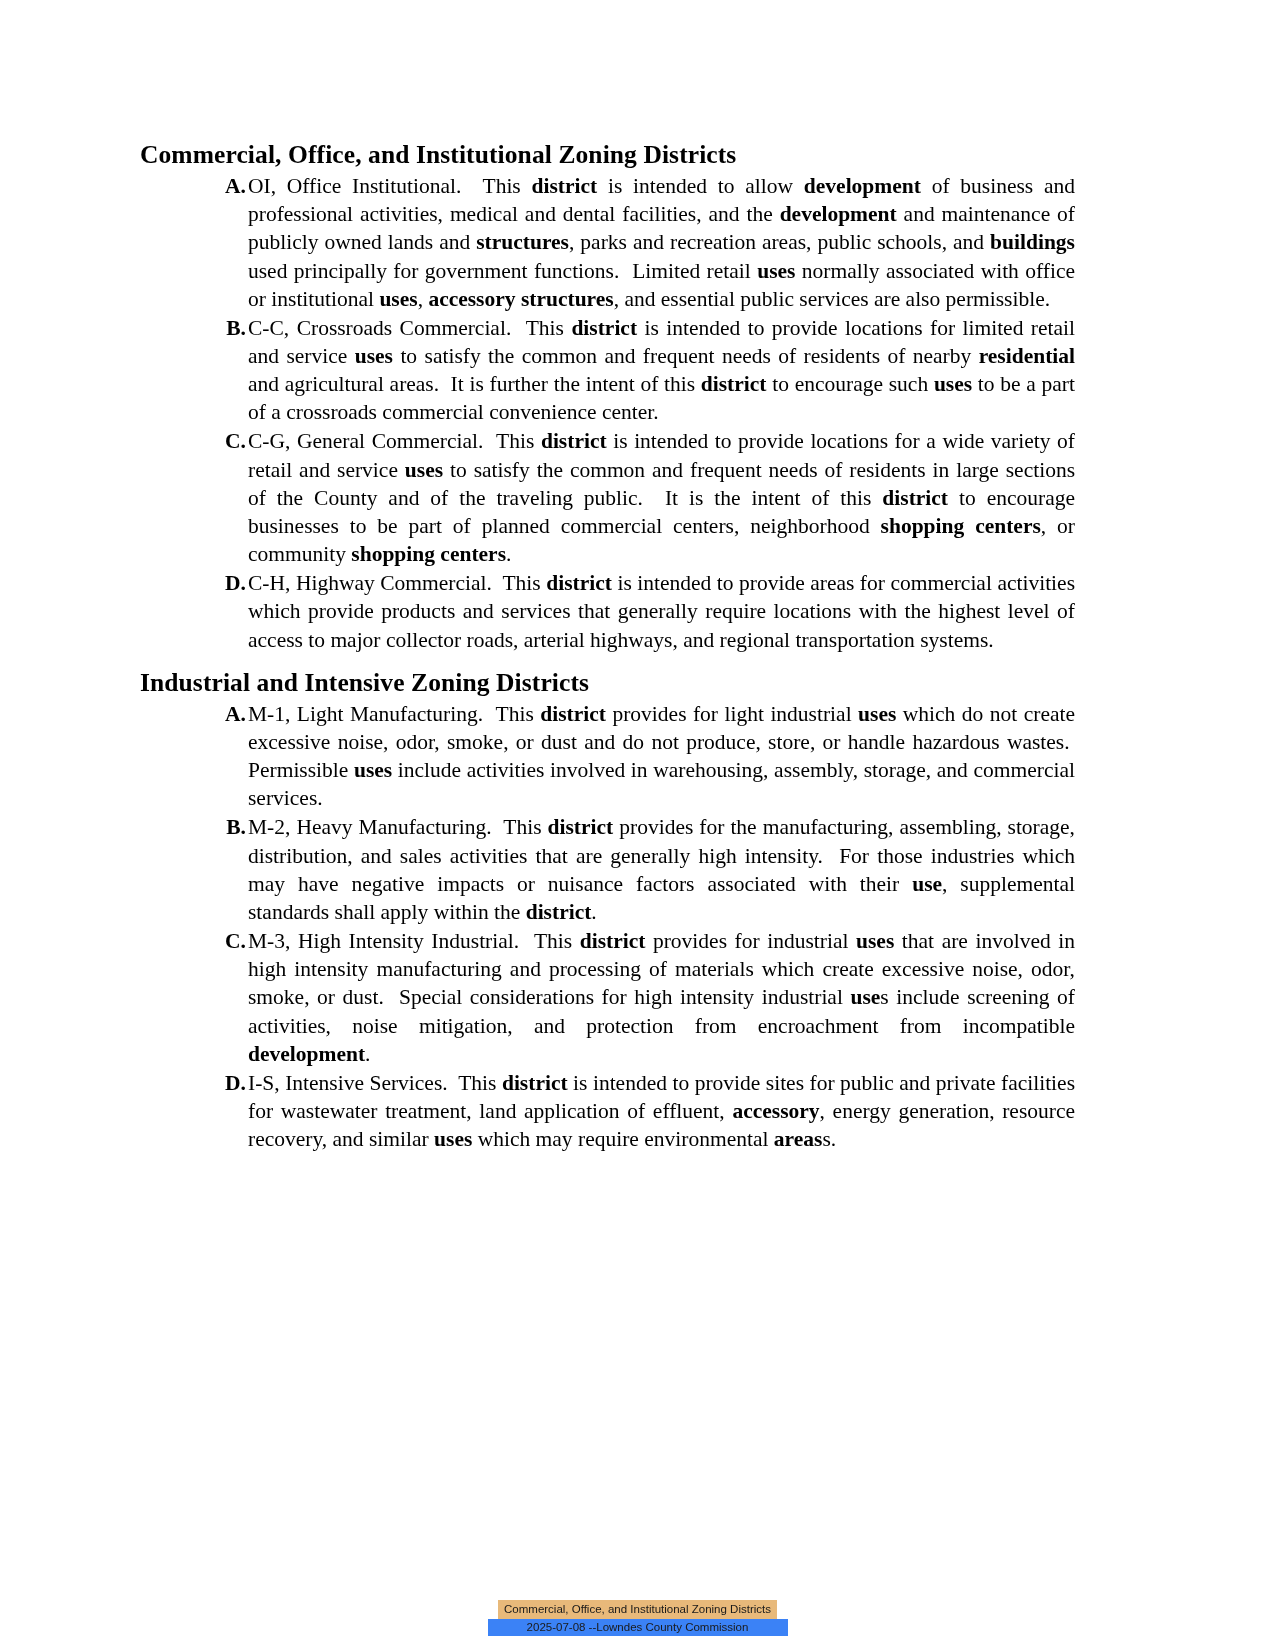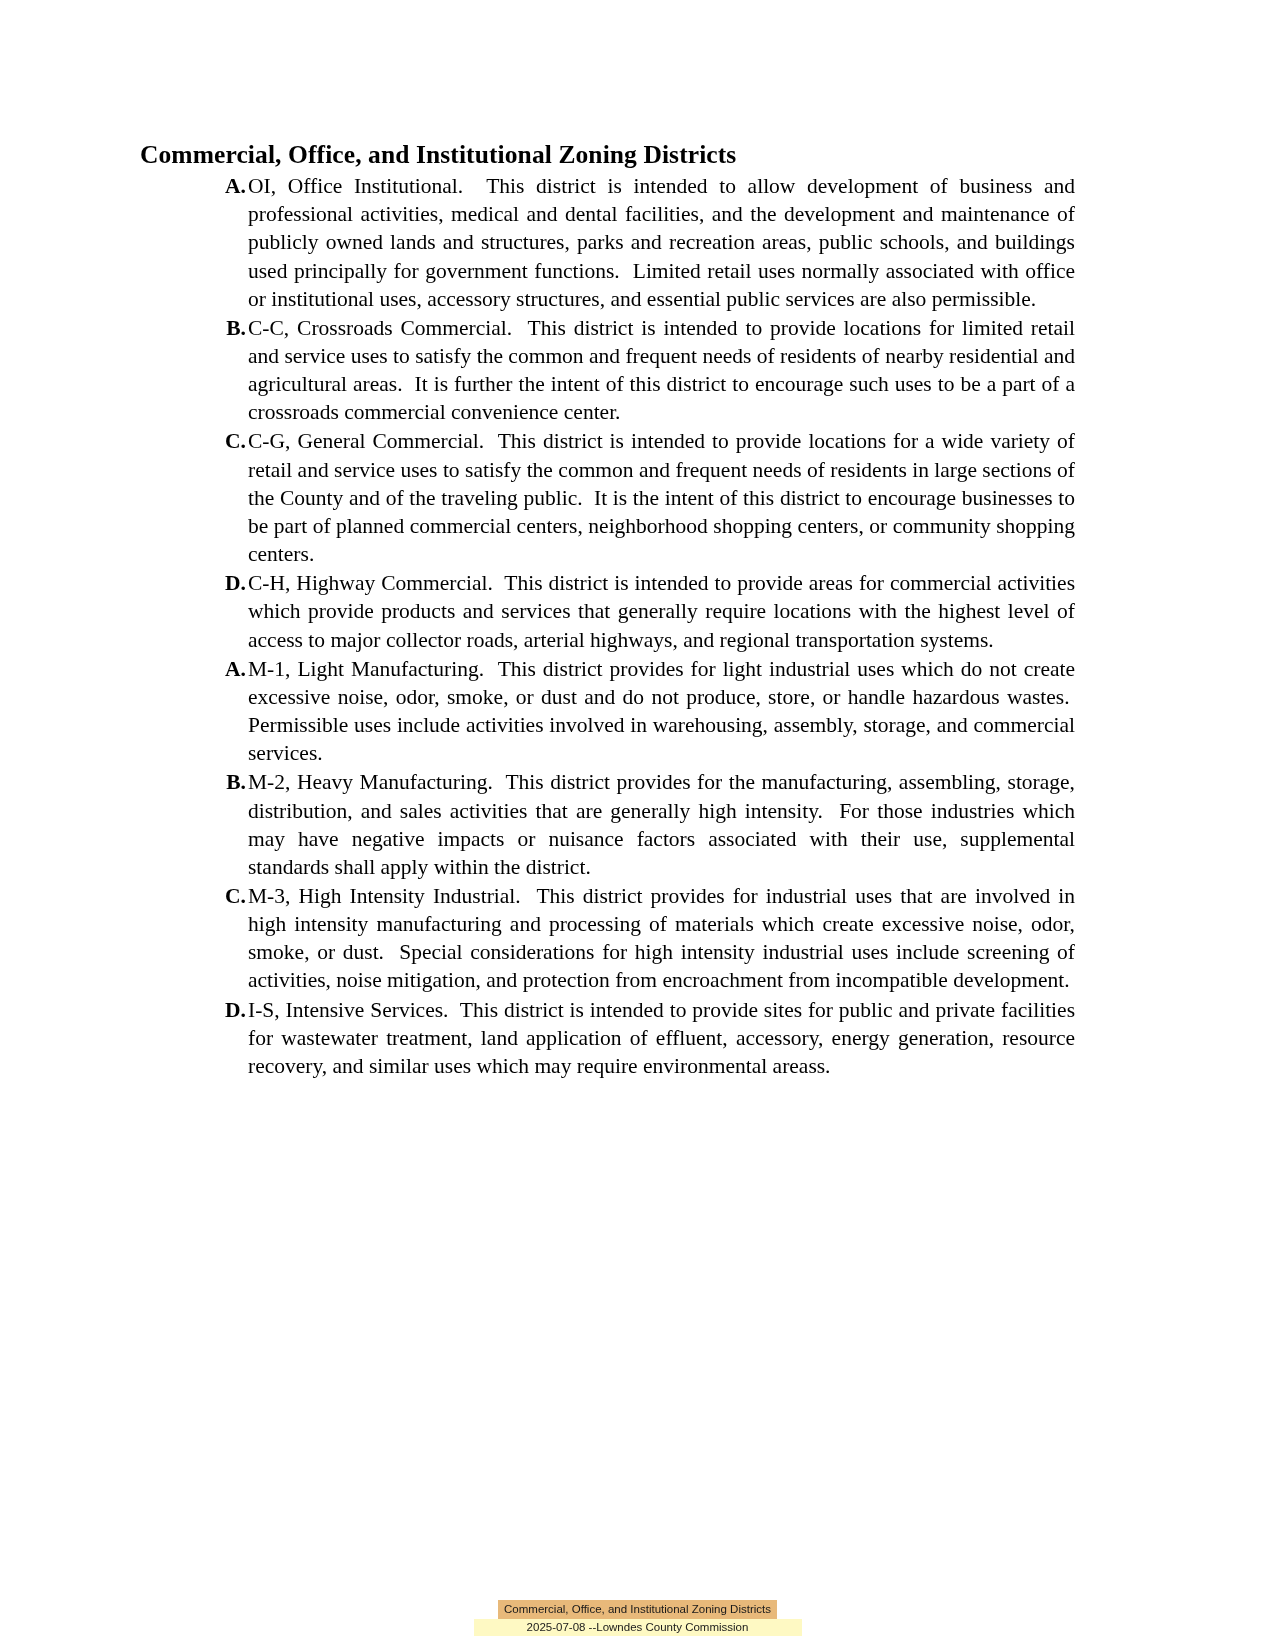--- a/index.html
+++ b/index.html
@@ -50,21 +50,21 @@
   ol.alpha-list > li .marker {
     position: absolute;
     left: 72px;
     top: 0;
     width: 34px;
     text-align: right;
     font-weight: bold;
     font-size: 21.5px;
   }
   .body-text b {
-    font-weight: normal;
+    font-weight: bold;
   }
   .footer-stamp {
     position: absolute;
     left: 0;
     right: 0;
     bottom: 14px;
     text-align: center;
     font-family: "Liberation Sans", sans-serif;
   }
   .footer-line1 {
@@ -72,24 +72,24 @@
     background: #e8b97a;
     color: #1a1a1a;
     font-size: 11.5px;
     padding: 2px 6px 2px 6px;
     line-height: 1.25;
     white-space: nowrap;
   }
   .footer-line2 {
     display: block;
     margin: 0 auto;
-    background: #fef9c3;
+    background: #3b82f6;
     color: #1a1a1a;
     font-size: 11.5px;
-    width: 328px;
+    width: 300px;
     padding: 1px 0 2px 0;
     line-height: 1.25;
     white-space: nowrap;
   }
 </style>
 </head>
 <body>
 
 <div class="page">
 
@@ -107,20 +107,21 @@
     <li>
       <span class="marker">C.</span>
       <span class="body-text">C-G, General Commercial.&nbsp; This <b>district</b> is intended to provide locations for a wide variety of retail and service <b>uses</b> to satisfy the common and frequent needs of residents in large sections of the County and of the traveling public.&nbsp; It is the intent of this <b>district</b> to encourage businesses to be part of planned commercial centers, neighborhood <b>shopping centers</b>, or community <b>shopping centers</b>.</span>
     </li>
     <li>
       <span class="marker">D.</span>
       <span class="body-text">C-H, Highway Commercial.&nbsp; This <b>district</b> is intended to provide areas for commercial activities which provide products and services that generally require locations with the highest level of access to major collector roads, arterial highways, and regional transportation systems.</span>
     </li>
   </ol>
 
+  <h1 class="section-heading second">Industrial and Intensive Zoning Districts</h1>
 
   <ol class="alpha-list">
     <li>
       <span class="marker">A.</span>
       <span class="body-text">M-1, Light Manufacturing.&nbsp; This <b>district</b> provides for light industrial <b>uses</b> which do not create excessive noise, odor, smoke, or dust and do not produce, store, or handle hazardous wastes.&nbsp; Permissible <b>uses</b> include activities involved in warehousing, assembly, storage, and commercial services.</span>
     </li>
     <li>
       <span class="marker">B.</span>
       <span class="body-text">M-2, Heavy Manufacturing.&nbsp; This <b>district</b> provides for the manufacturing, assembling, storage, distribution, and sales activities that are generally high intensity.&nbsp; For those industries which may have negative impacts or nuisance factors associated with their <b>use</b>, supplemental standards shall apply within the <b>district</b>.</span>
     </li>

